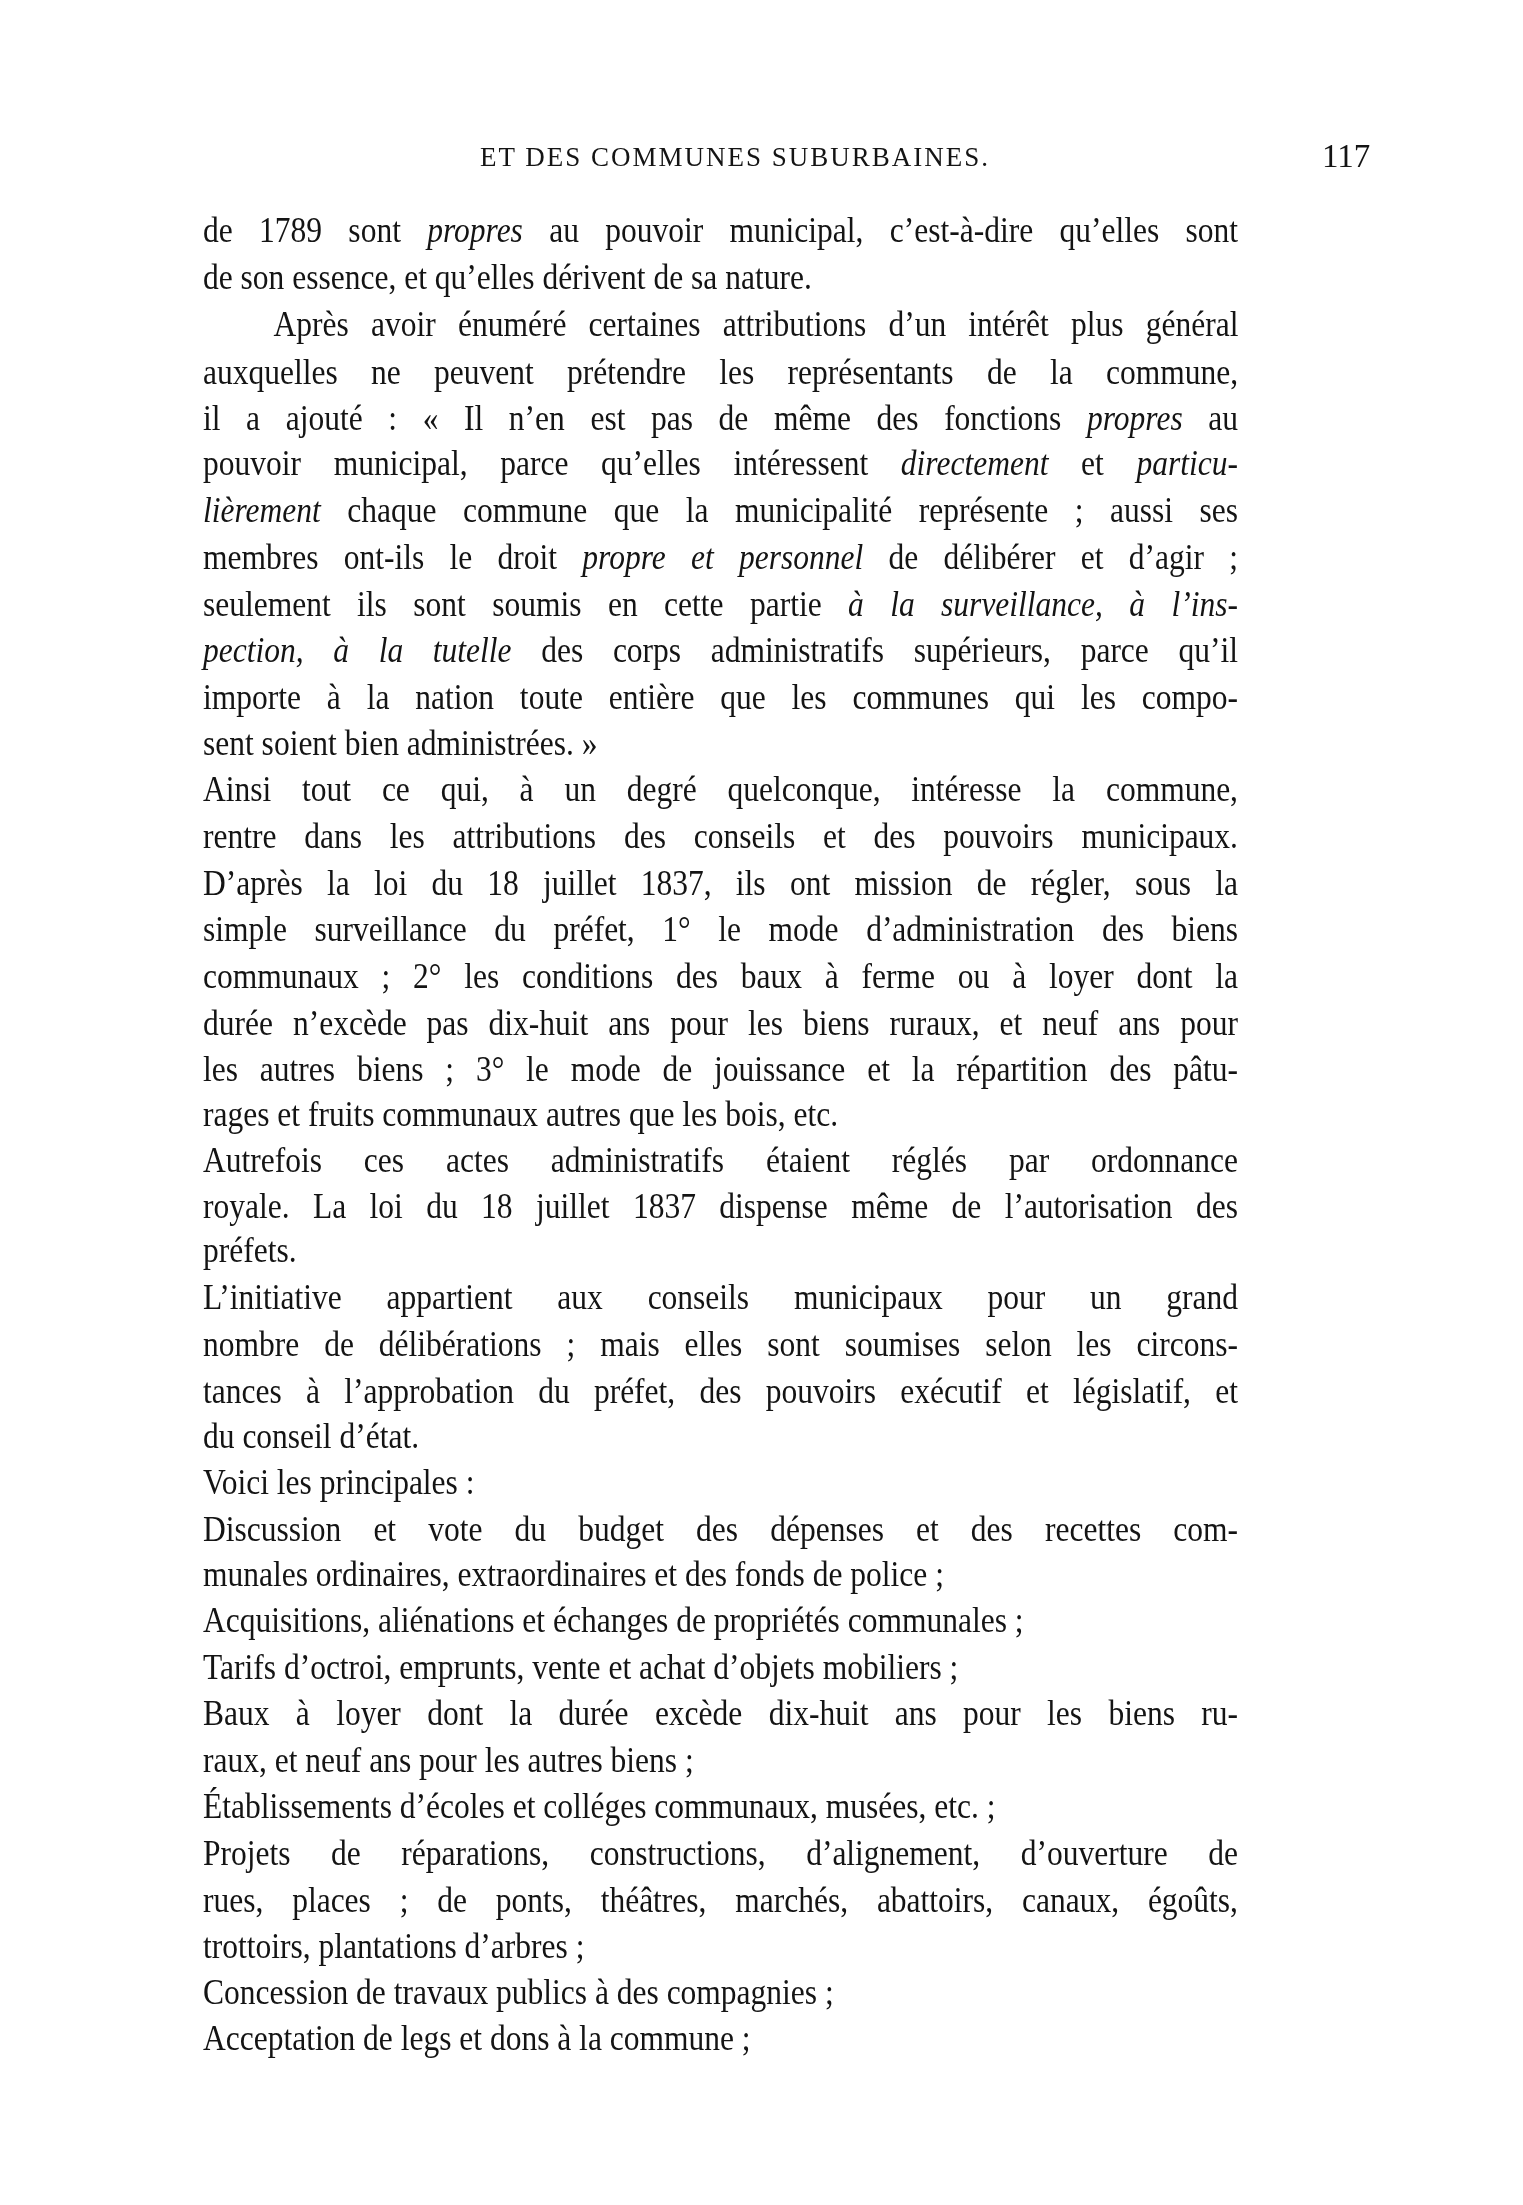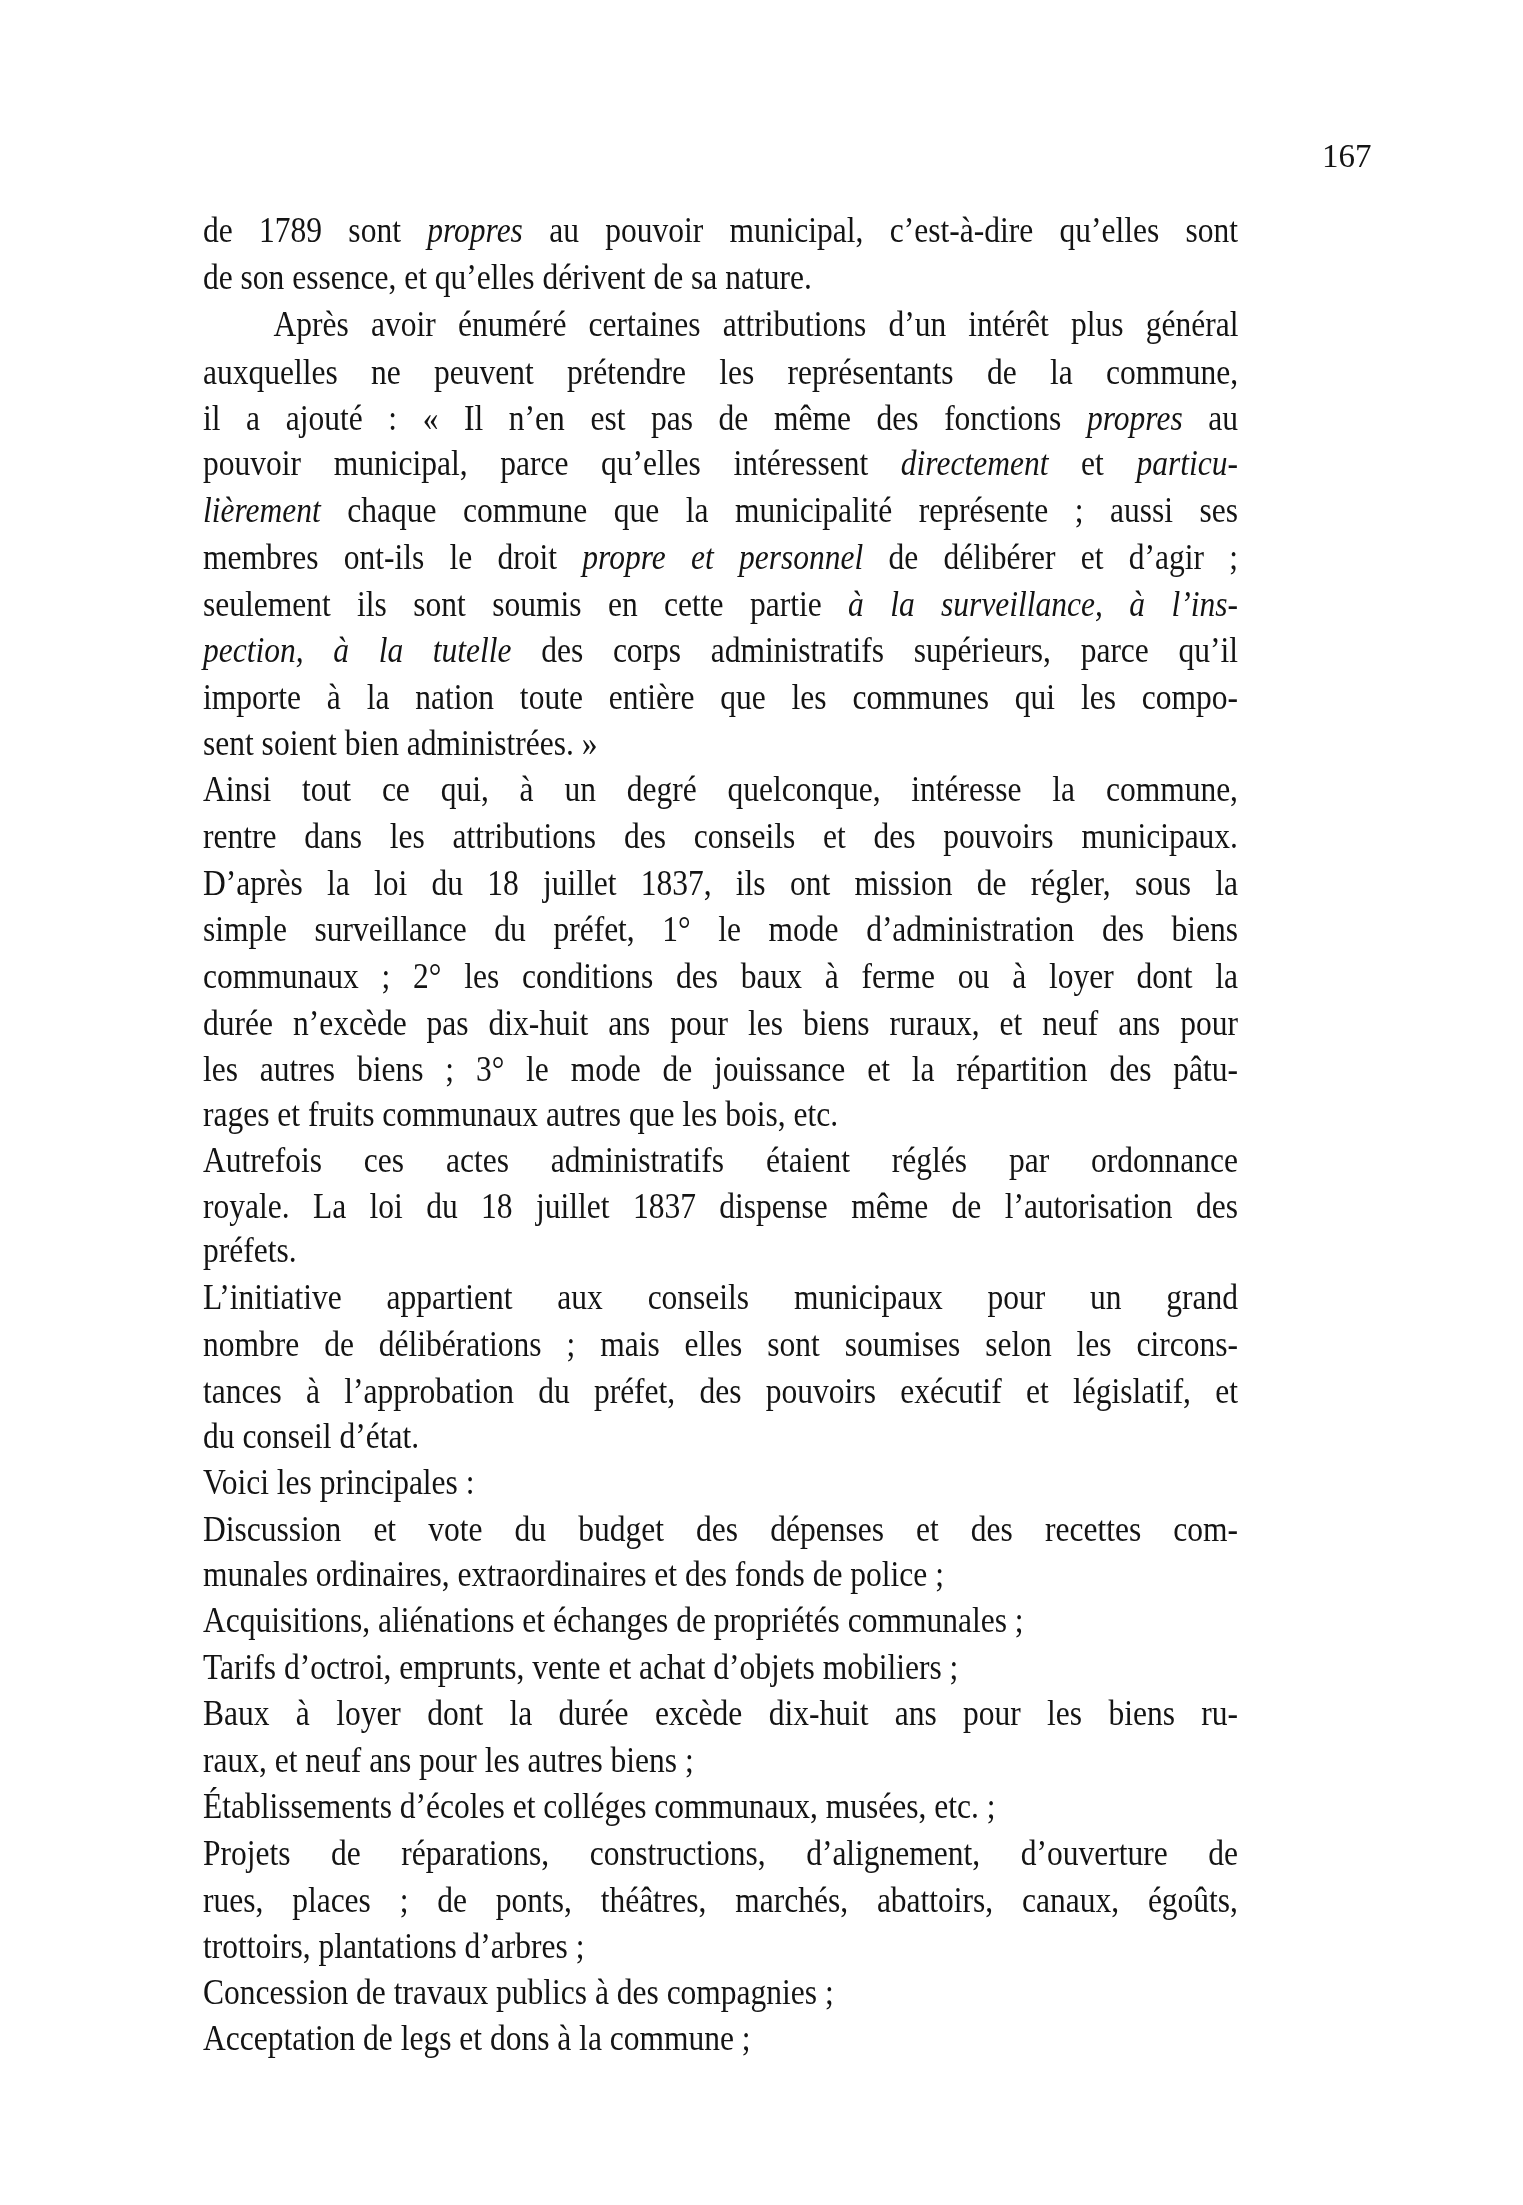--- a/index.html
+++ b/index.html
@@ -10,21 +10,22 @@
   .pnum{position:absolute;left:1322px;top:-4px;font-size:33px;}
   .line{position:absolute;left:203px;width:1150px;font-size:35px;line-height:46px;
         white-space:nowrap;transform:scaleX(0.9);transform-origin:left center;}
   .line.j{text-align:justify;text-align-last:justify;}
   i{font-style:italic;}
 </style>
 </head>
 <body>
 
 <div class="hdr">
-  <span class="pnum">167</span>
+  <span class="running">ET DES COMMUNES SUBURBAINES.</span>
+  <span class="pnum">117</span>
 </div>
 
 <div id="body-text">
   <div class="line j" style="top:208px">de 1789 sont <i>propres</i> au pouvoir municipal, c’est-à-dire qu’elles sont</div>
   <div class="line" style="top:255px">de son essence, et qu’elles dérivent de sa nature.</div>
   <div class="line j" style="top:302px;left:207px;width:1146px">&nbsp;&nbsp;&nbsp;Après avoir énuméré certaines attributions d’un intérêt plus général</div>
   <div class="line j" style="top:350px">auxquelles ne peuvent prétendre les représentants de la commune,</div>
   <div class="line j" style="top:396px">il a ajouté : « Il n’en est pas de même des fonctions <i>propres</i> au</div>
   <div class="line j" style="top:441px">pouvoir municipal, parce qu’elles intéressent <i>directement</i> et <i>particu-</i></div>
   <div class="line j" style="top:488px"><i>lièrement</i> chaque commune que la municipalité représente ; aussi ses</div>

